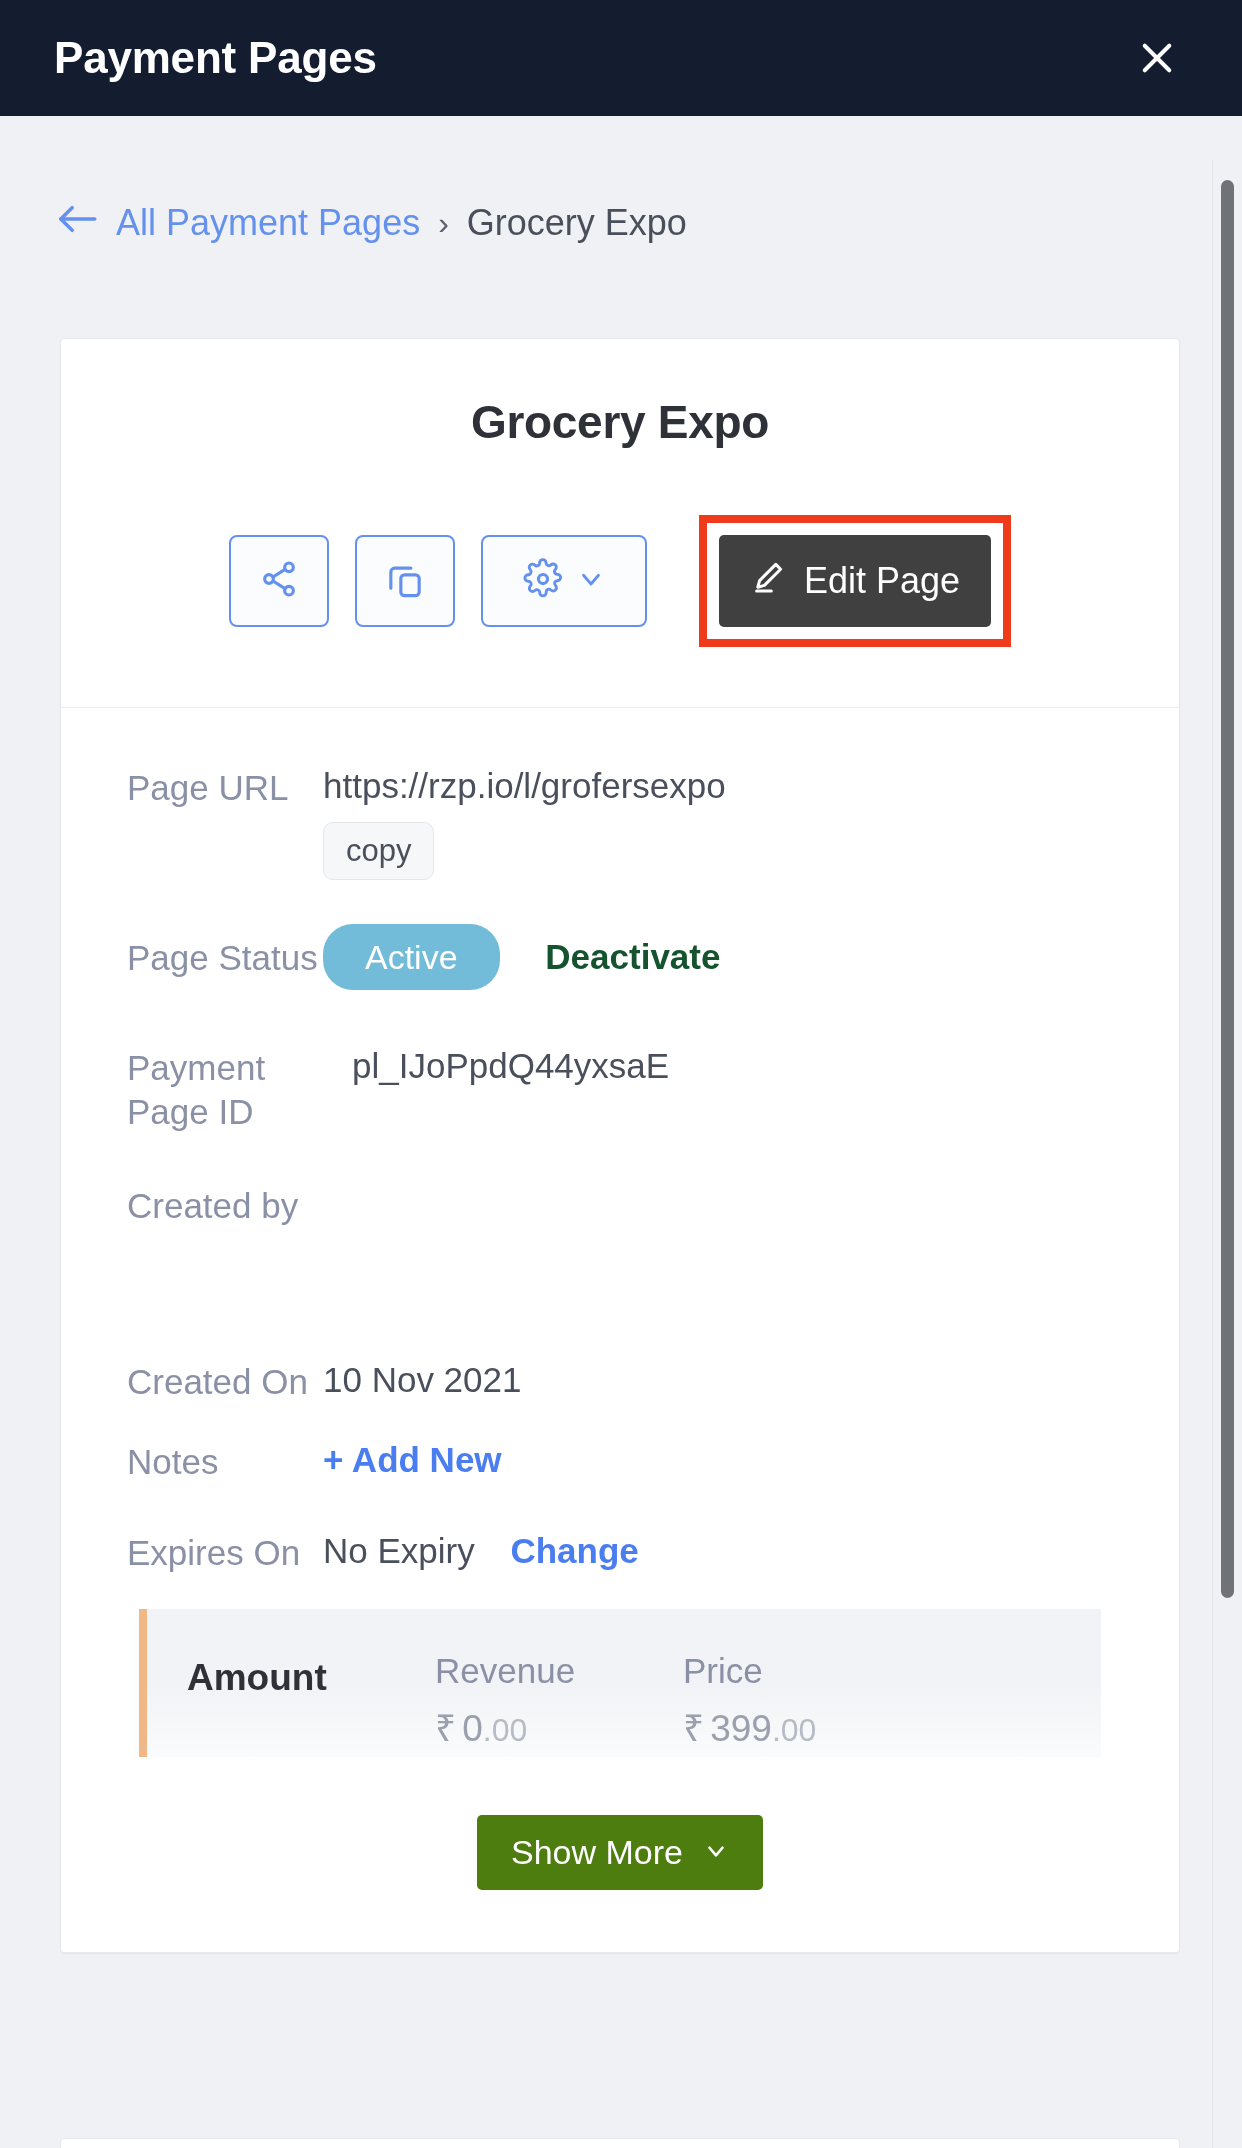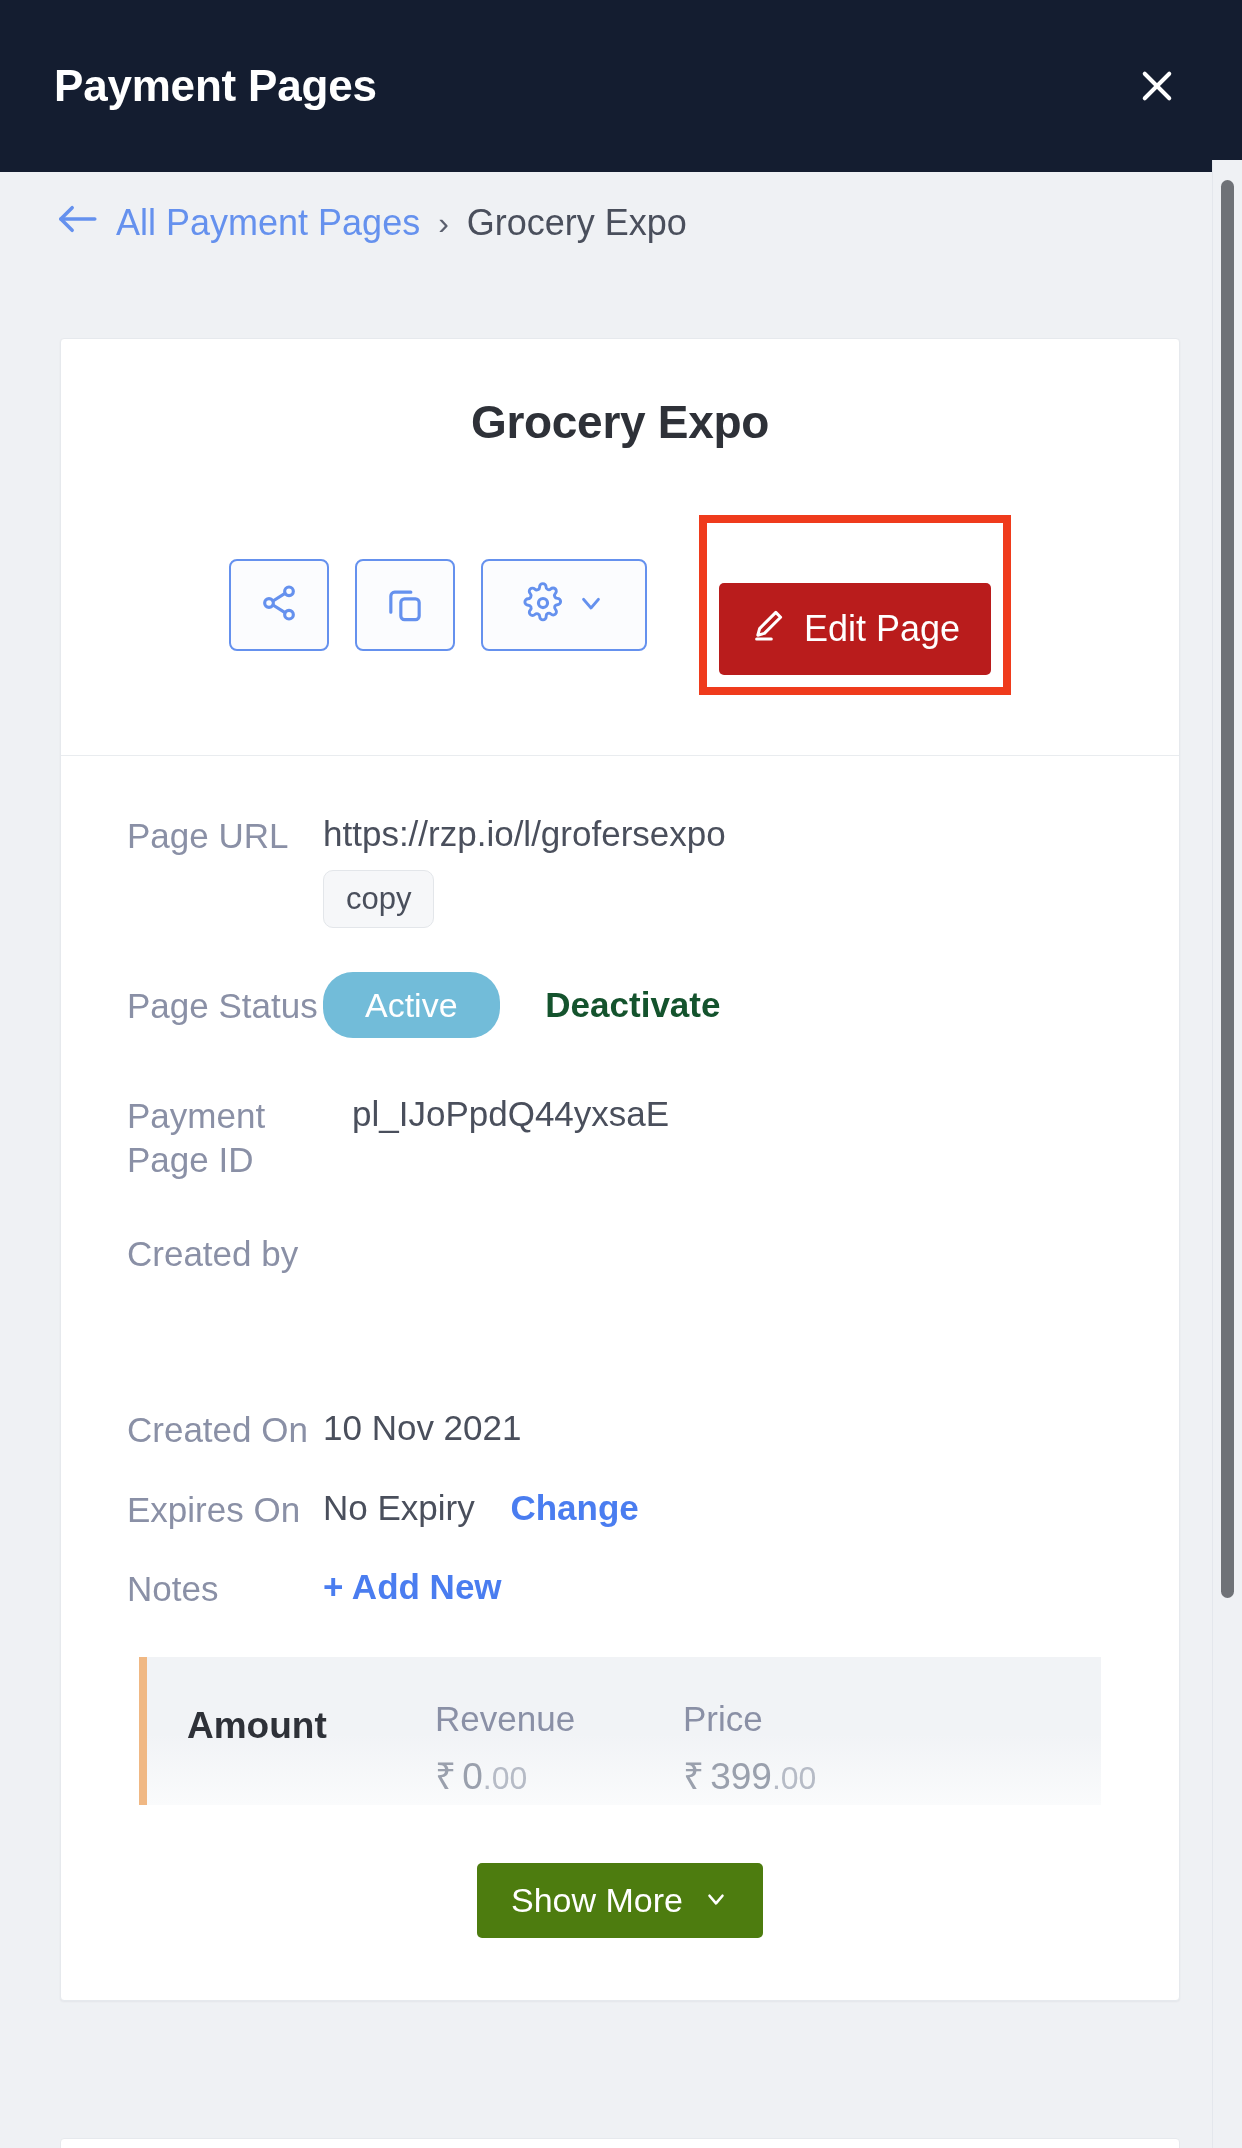--- a/index.html
+++ b/index.html
@@ -8,21 +8,21 @@
     height: 2148px;
     background: #eff1f4;
     font-family: "Liberation Sans", sans-serif;
     overflow: hidden;
   }
 
   
   .topbar {
     position: absolute;
     left: 0; top: 0;
-    width: 1242px; height: 172px;
+    width: 1242px; height: 116px;
     background: #141d30;
     display: flex;
     align-items: center;
     justify-content: space-between;
     padding: 0 52px 0 54px;
   }
   .topbar-title {
     color: #ffffff;
     font-size: 44px;
     font-weight: bold;
@@ -112,32 +112,31 @@
   .chevron-sm { display: block; }
 
   .edit-wrap {
     border: 8px solid #ef3b1c;
     background: #ffffff;
     padding: 12px;
     margin-left: 26px;
   }
   .edit-btn {
     width: 272px; height: 92px;
-    background: #b91c1c;
+    background: #404040;
     border: none;
     border-radius: 5px;
     color: #ffffff;
     font-size: 36px;
     font-family: "Liberation Sans", sans-serif;
     display: flex;
     align-items: center;
     justify-content: center;
     gap: 18px;
     cursor: pointer;
-    margin-top: 48px;
   }
 
   
   .details {
     padding: 56px 0 0 0;
   }
   .row {
     display: flex;
     align-items: flex-start;
     padding: 0 0 0 66px;
@@ -394,32 +393,32 @@
     <div class="row createdby-row">
       <div class="row-label">Created by</div>
       <div class="row-value"></div>
     </div>
 
     <div class="row createdon-row">
       <div class="row-label">Created On</div>
       <div class="row-value">10 Nov 2021</div>
     </div>
 
+    <div class="row notes-row">
+      <div class="row-label">Notes</div>
+      <div class="row-value">
+        <span class="inline-link">+ Add New</span>
+      </div>
+    </div>
+
     <div class="row expires-row">
       <div class="row-label">Expires On</div>
       <div class="row-value">
         <span>No Expiry</span>
         <span class="inline-link spaced">Change</span>
-      </div>
-    </div>
-
-    <div class="row notes-row">
-      <div class="row-label">Notes</div>
-      <div class="row-value">
-        <span class="inline-link">+ Add New</span>
       </div>
     </div>
 
     <div class="amount-panel">
       <div class="amount-label">Amount</div>
 
       <div class="amount-col">
         <div class="amount-col-head">Revenue</div>
         <div class="amount-col-val">
           <span class="rupee">₹</span><span>0</span><span class="dec">.00</span>

